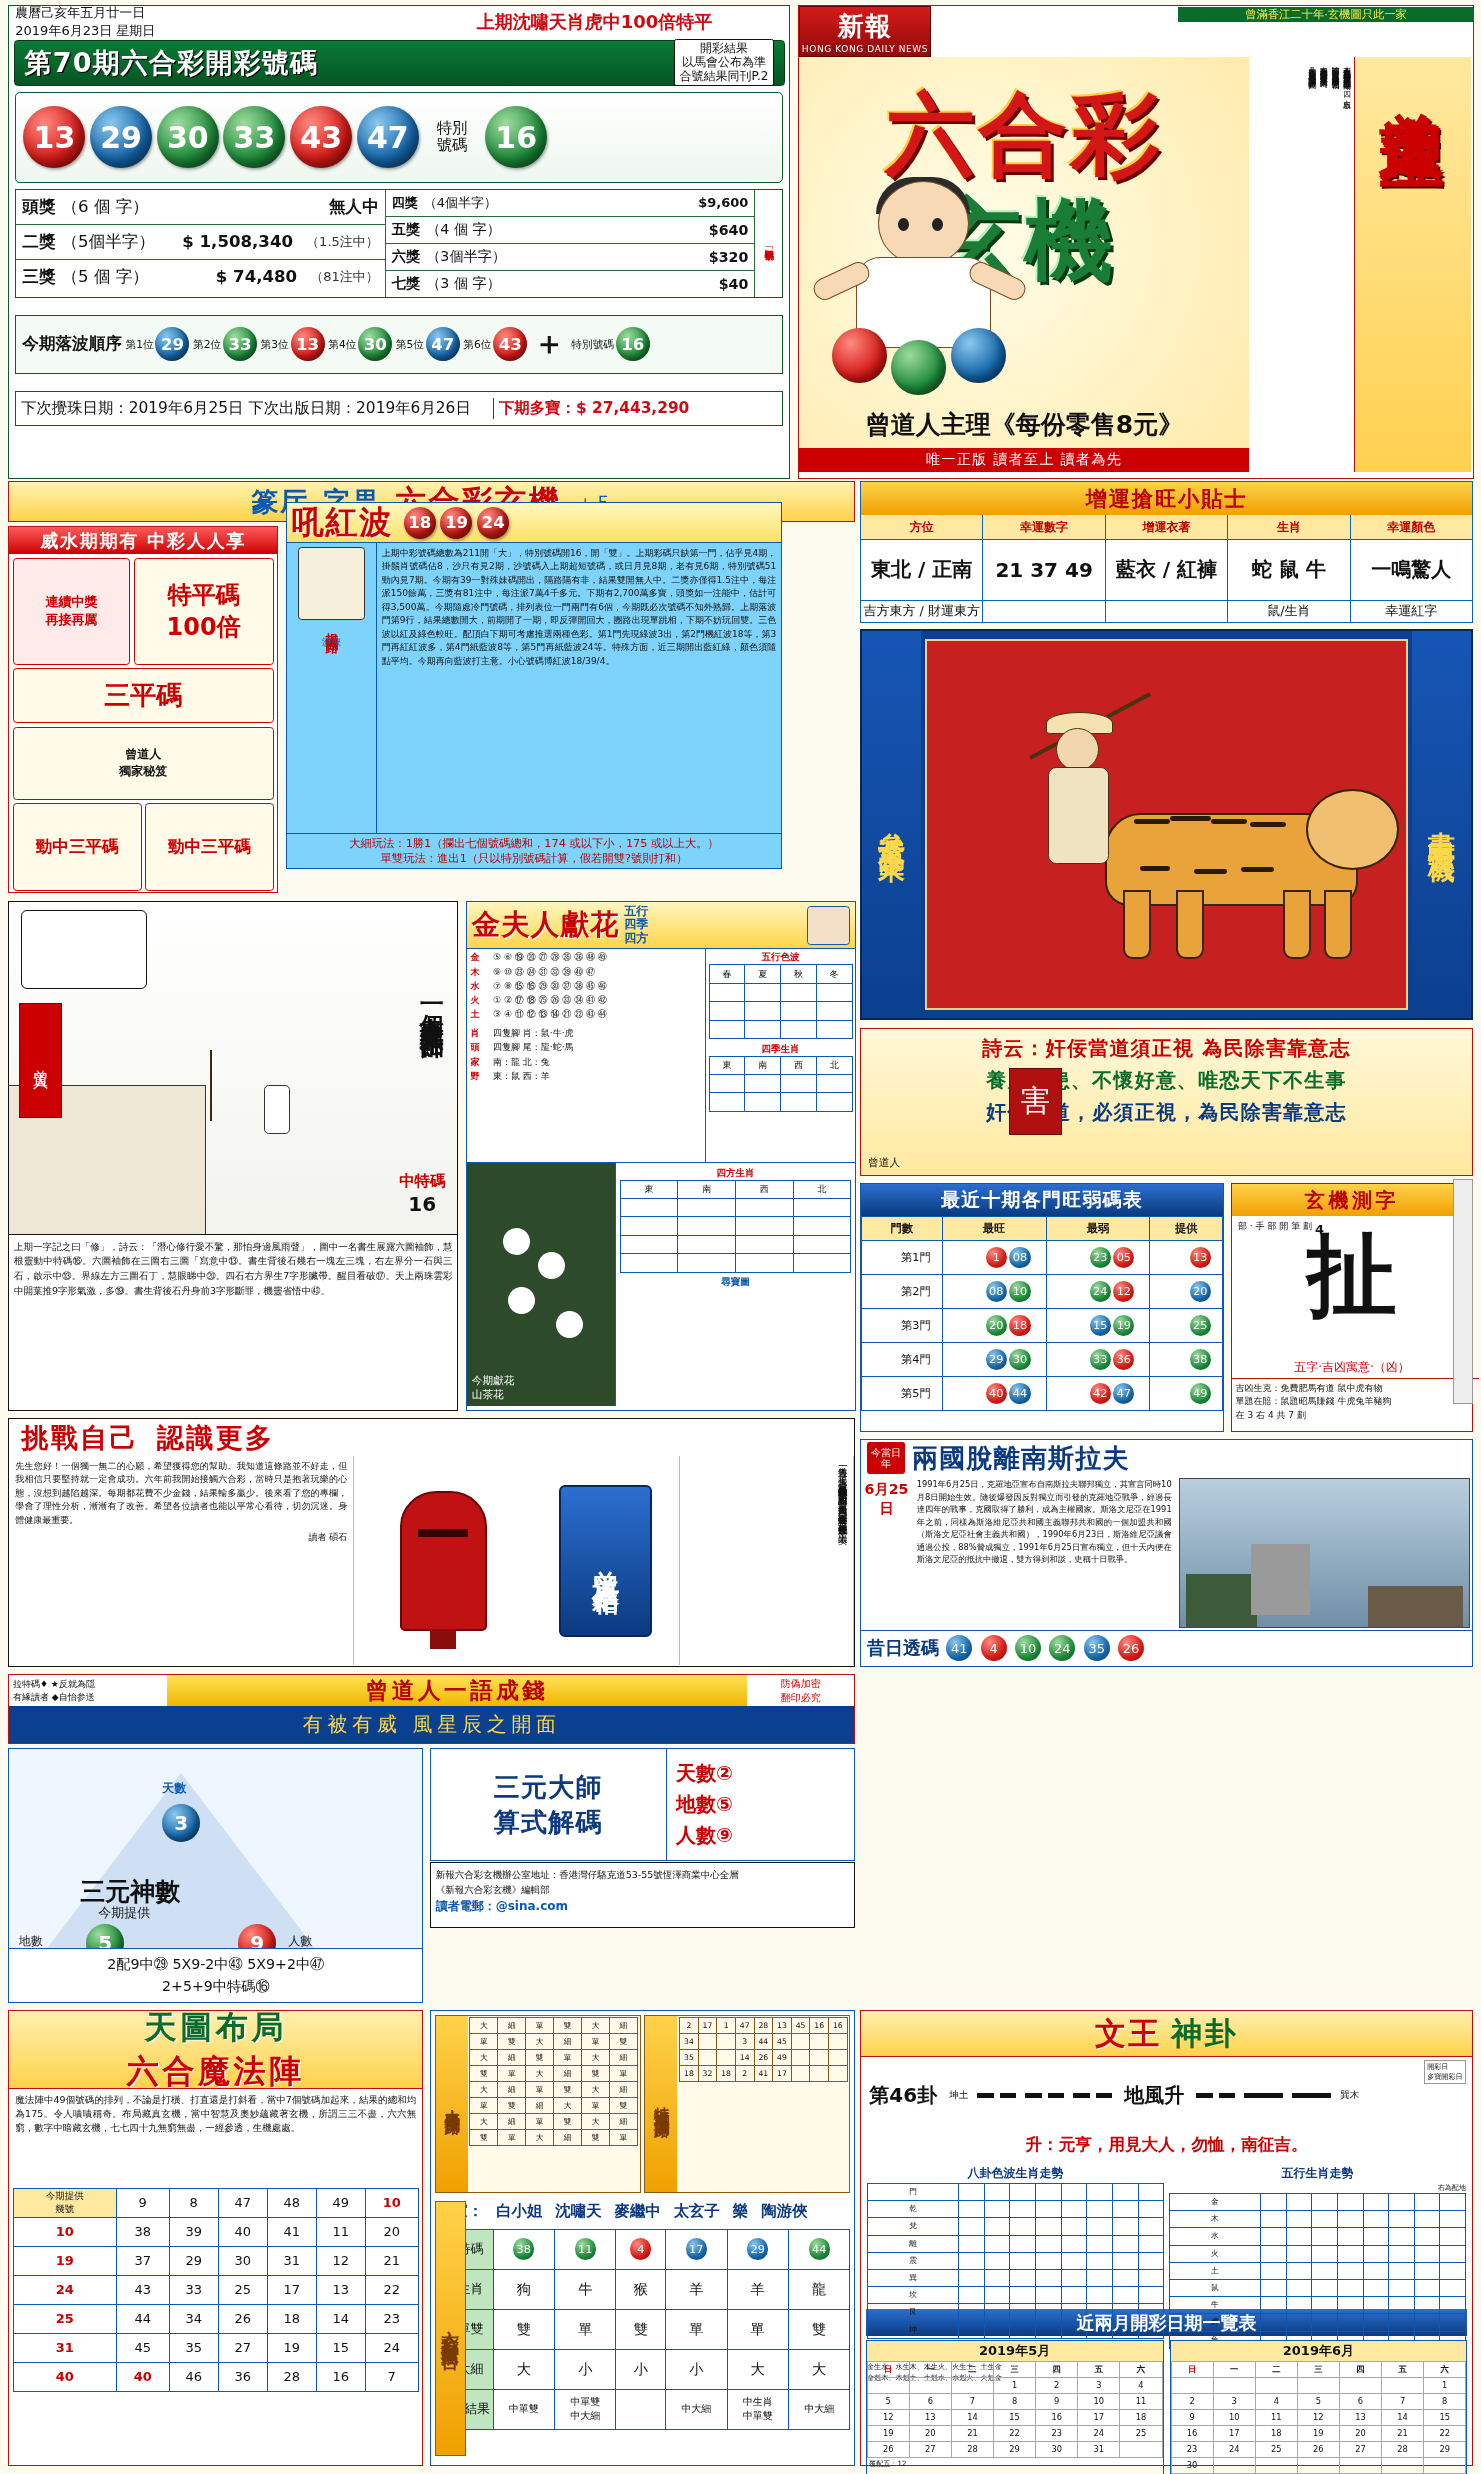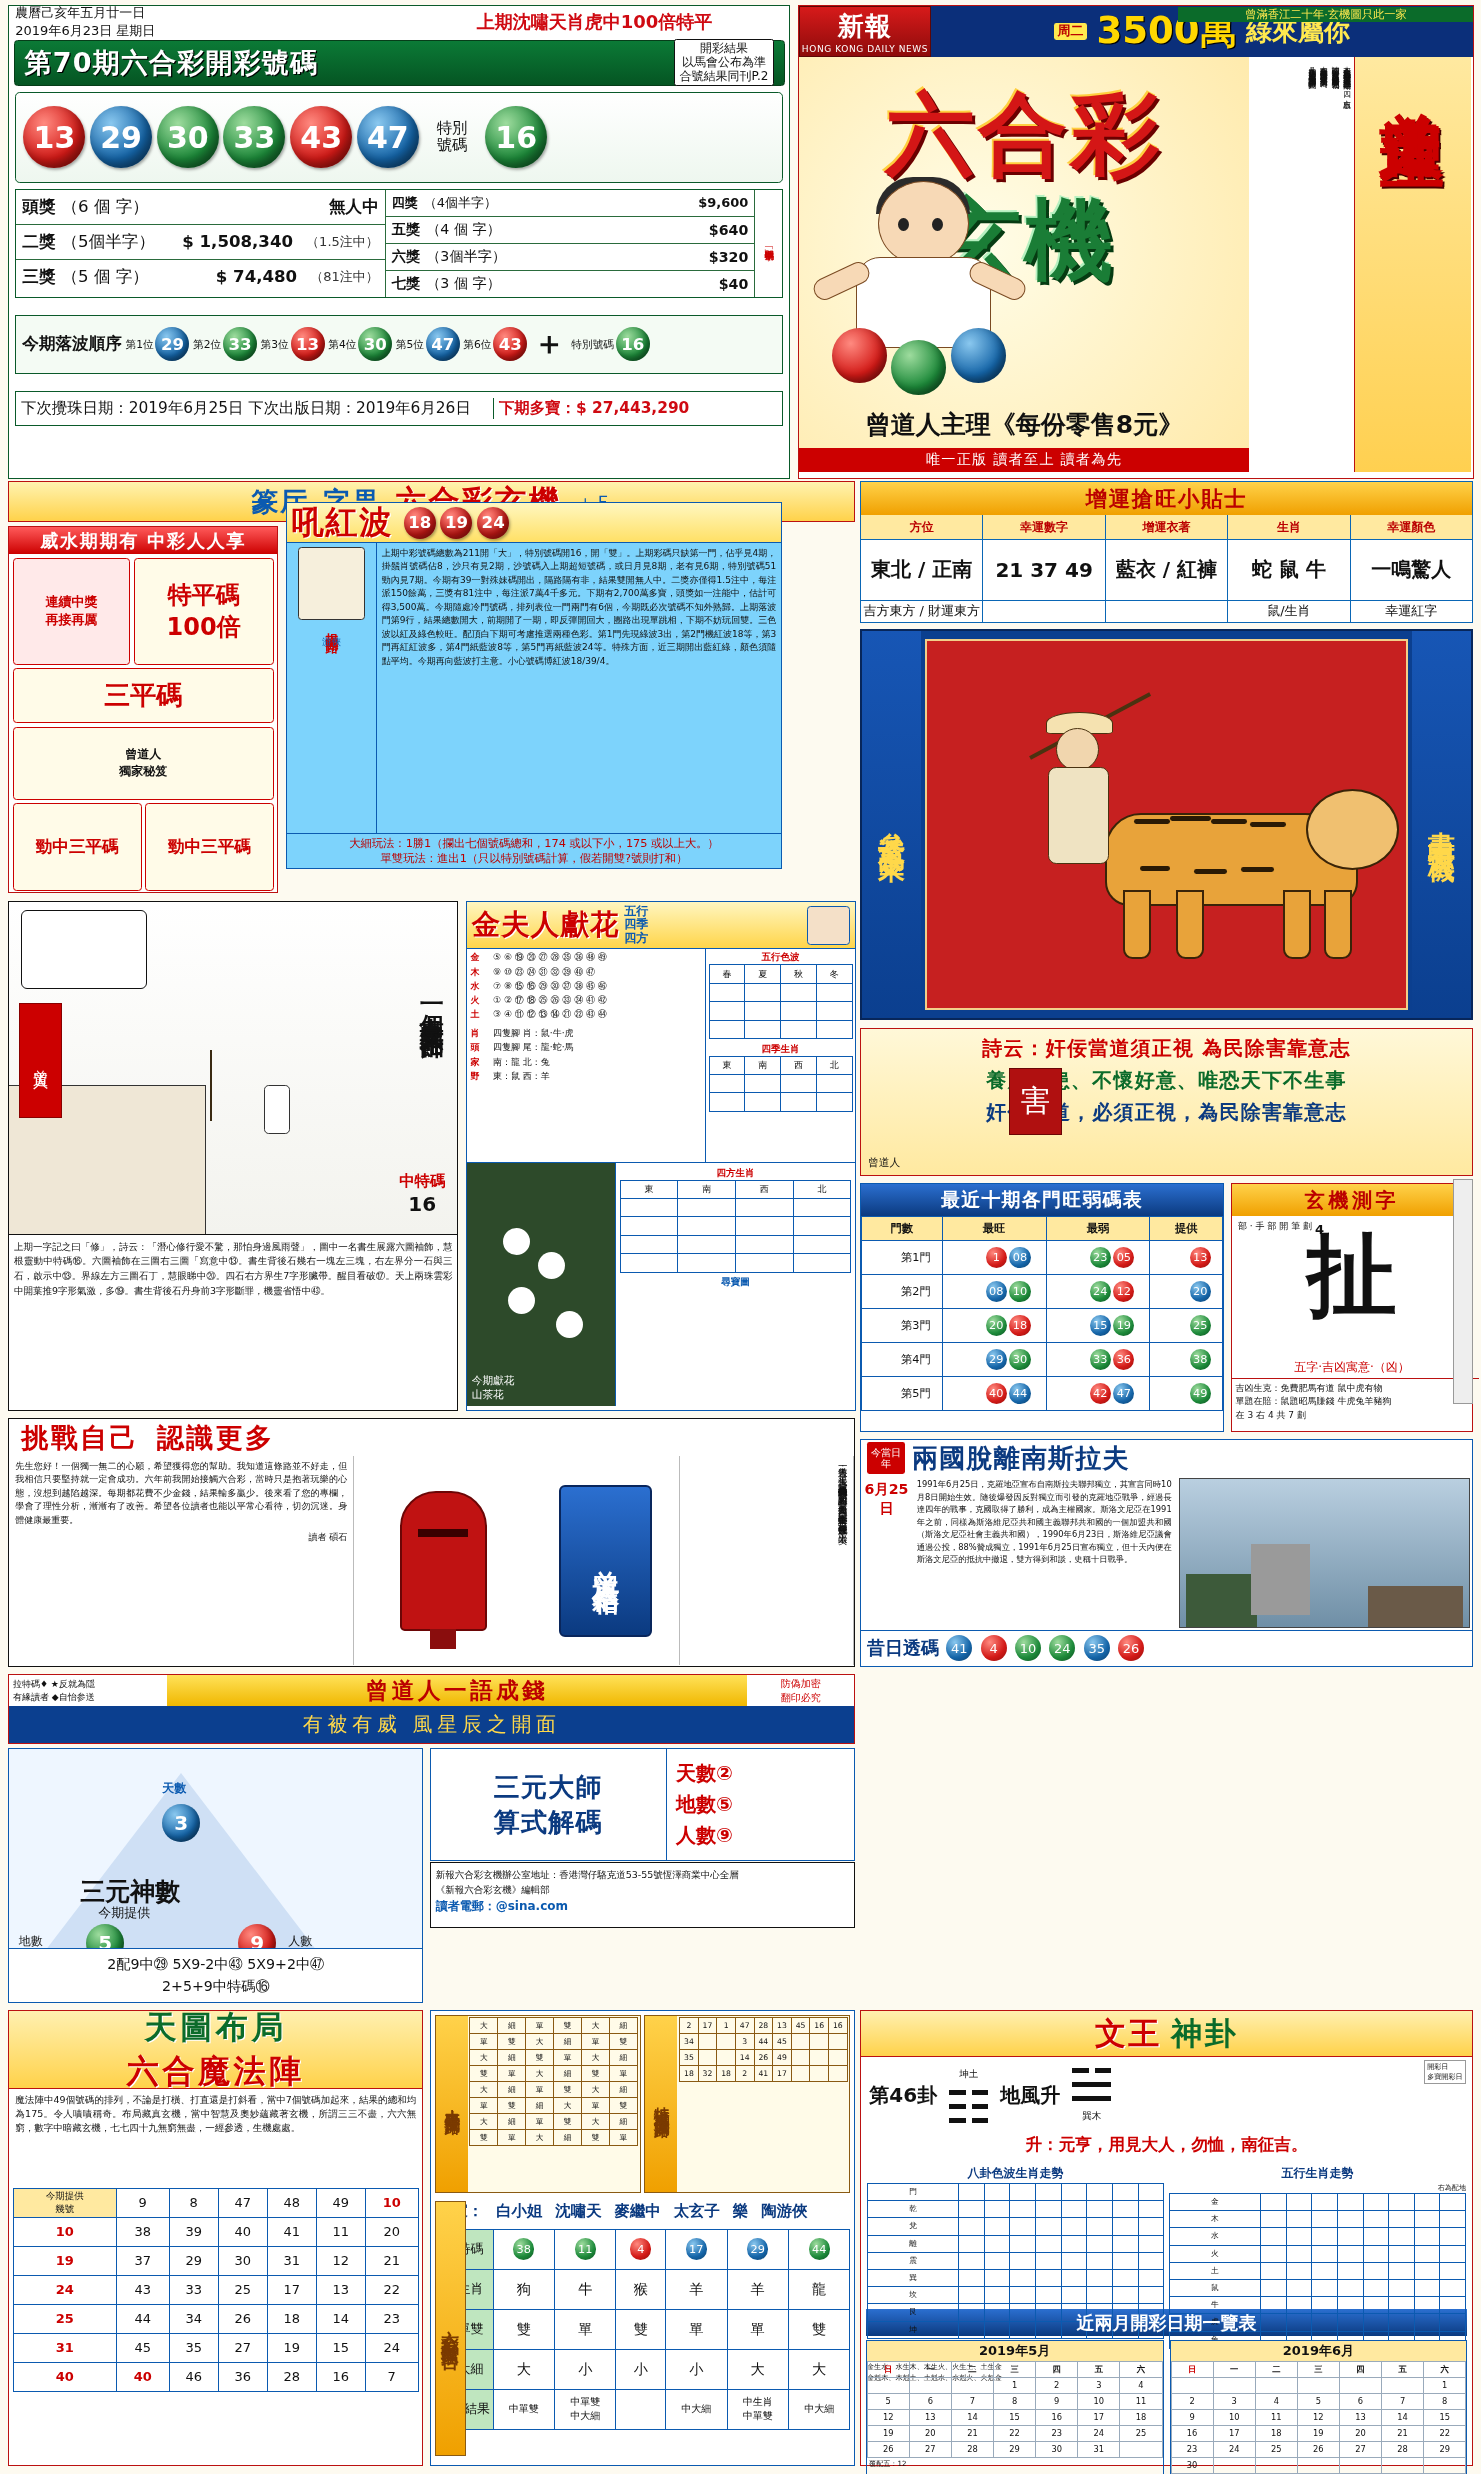--- a/index.html
+++ b/index.html
@@ -240,21 +240,21 @@
   .nt td{border:1.2px solid #0b5ab0;height:37px;text-align:center;}
   .nt .rowh{background:#bfe6bf;font-size:13px;writing-mode:horizontal-tb;width:55px;}
   .nt .cell{background:#fff;}
 
   
   #wenwang{left:860px;top:2010px;width:613px;height:456px;background:#fff;border:1.8px solid #b11;}
   #ww-h{height:45px;display:flex;align-items:center;justify-content:center;gap:9.5px;background:linear-gradient(#fff0b0,#ffd24a);border-bottom:1.8px solid #b11;}
   #ww-h .t{font-size:31px;font-weight:bold;color:#c00;letter-spacing:2.4px;text-shadow:1.2px 1.2px 0 #fff;}
   #ww-h .t2{font-size:31px;font-weight:bold;color:#0b6b2a;letter-spacing:2.4px;}
   #ww-top{height:77px;display:flex;align-items:center;padding:0 8.3px;gap:12px;font-size:18px;}
-  .trig{display:flex;flex-direction:column;gap:9px;align-items:center;font-size:9.5px;}
+  .trig{display:flex;gap:9px;align-items:center;font-size:9.5px;}
   .trig .ln{width:39px;height:5.3px;background:#111;}
   .trig .ln.br{display:flex;justify-content:space-between;background:none;}
   .trig .ln.br i{display:block;width:16.6px;height:5.3px;background:#111;}
   #ww-line{height:31px;text-align:center;font-size:16.6px;color:#c00;font-weight:bold;}
   #ww-mid{height:142px;display:flex;gap:4.7px;padding:0 6px;}
   #ww-mid .half{flex:1;}
   .ww-cap{text-align:center;font-size:12px;font-weight:bold;color:#0b3a80;height:18px;}
   .wg{width:100%;border-collapse:collapse;font-size:7.7px;}
   .wg td{border:0.6px solid #0b5ab0;height:14.2px;text-align:center;}
   #ww-cal-h{height:27px;background:linear-gradient(#2b6fd0,#0b3a80);color:#fff;font-size:18px;font-weight:bold;display:flex;align-items:center;justify-content:center;margin:2.4px 4.7px 0 4.7px;}
@@ -382,25 +382,20 @@
       <div class="c1">下次攪珠日期：2019年6月25日  下次出版日期：2019年6月26日</div>
       <div class="c2">下期多寶：$ 27,443,290</div>
     </div>
   </div>
 
   <div class="abs" id="masthead">
     <div id="mh-top">
       <div id="mh-logo">
         <span class="big">新報</span>
         <span class="small">HONG KONG DAILY NEWS</span>
-      </div>
-      <div id="mh-slog">
-        <span class="wk" style="white-space:pre-line">周二</span>
-        <span class="amt">3500萬</span>
-        <span>綠來屬你</span>
       </div>
     </div>
     <div id="mh-body">
       <div id="mh-left">
         <div id="mh-title">
           <div class="l1">六合彩</div>
           <div class="l2">玄機</div>
         </div>
         <div id="mascot">
           <div class="mb-hair"></div>

